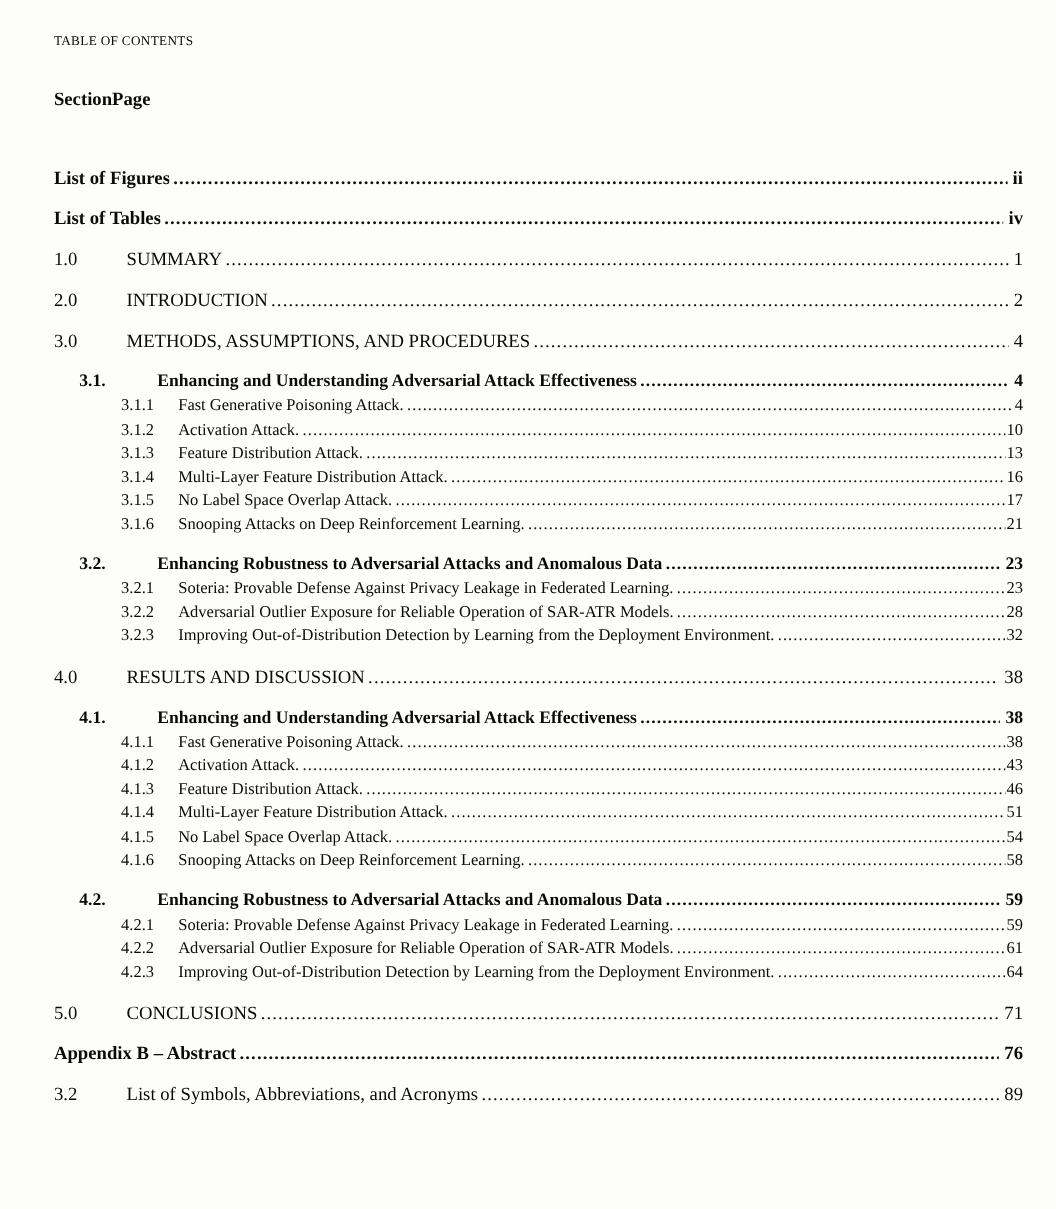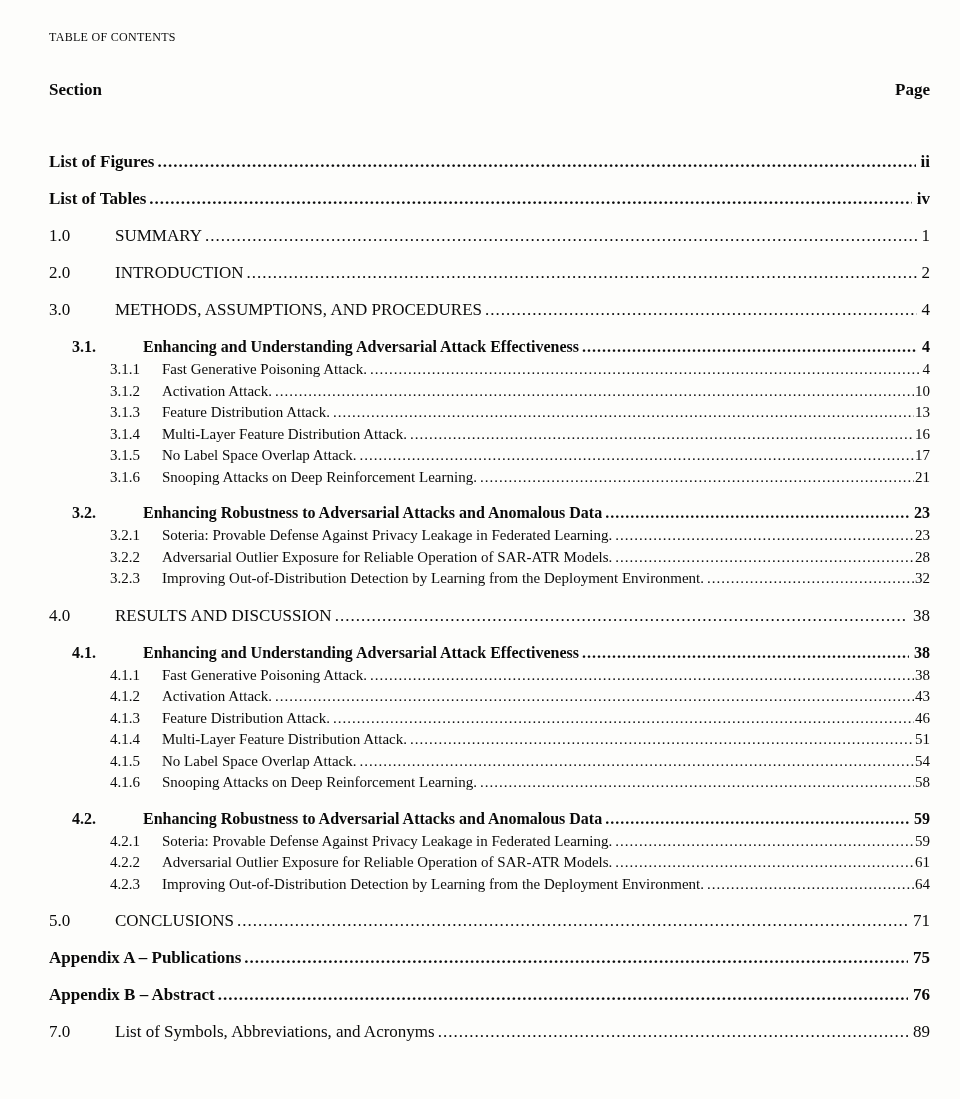--- a/index.html
+++ b/index.html
@@ -17,21 +17,20 @@
     text-align: left;
     font-size: 12px;
     font-weight: normal;
     line-height: 22px;
     letter-spacing: 0.3px;
     margin: 0 0 31px 0;
   }
 
   .col-headers {
     display: flex;
-    justify-content: space-between;
     align-items: baseline;
     font-size: 17px;
     font-weight: bold;
     line-height: 22px;
     margin: 0 0 50px 0;
   }
 
   .toc-list { display: block; }
 
   .row {
@@ -268,31 +267,25 @@
     <span class="pg">64</span>
   </div>
       <div class="row lv-h1">
     <span class="num">5.0</span>
     <span class="title">CONCLUSIONS</span>
     <span class="leader"></span>
     <span class="pg">71</span>
   </div>
       <div class="row lv-appendix">
 
-    <span class="title">Appendix A – Publications</span>
-    <span class="leader"></span>
-    <span class="pg">75</span>
-  </div>
-      <div class="row lv-appendix">
-
     <span class="title">Appendix B – Abstract</span>
     <span class="leader"></span>
     <span class="pg">76</span>
   </div>
       <div class="row lv-h1">
-    <span class="num">7.0</span>
+    <span class="num">3.2</span>
     <span class="title">List of Symbols, Abbreviations, and Acronyms</span>
     <span class="leader"></span>
     <span class="pg">89</span>
   </div>
     </div>
 
 </div>
 
 </body></html>

